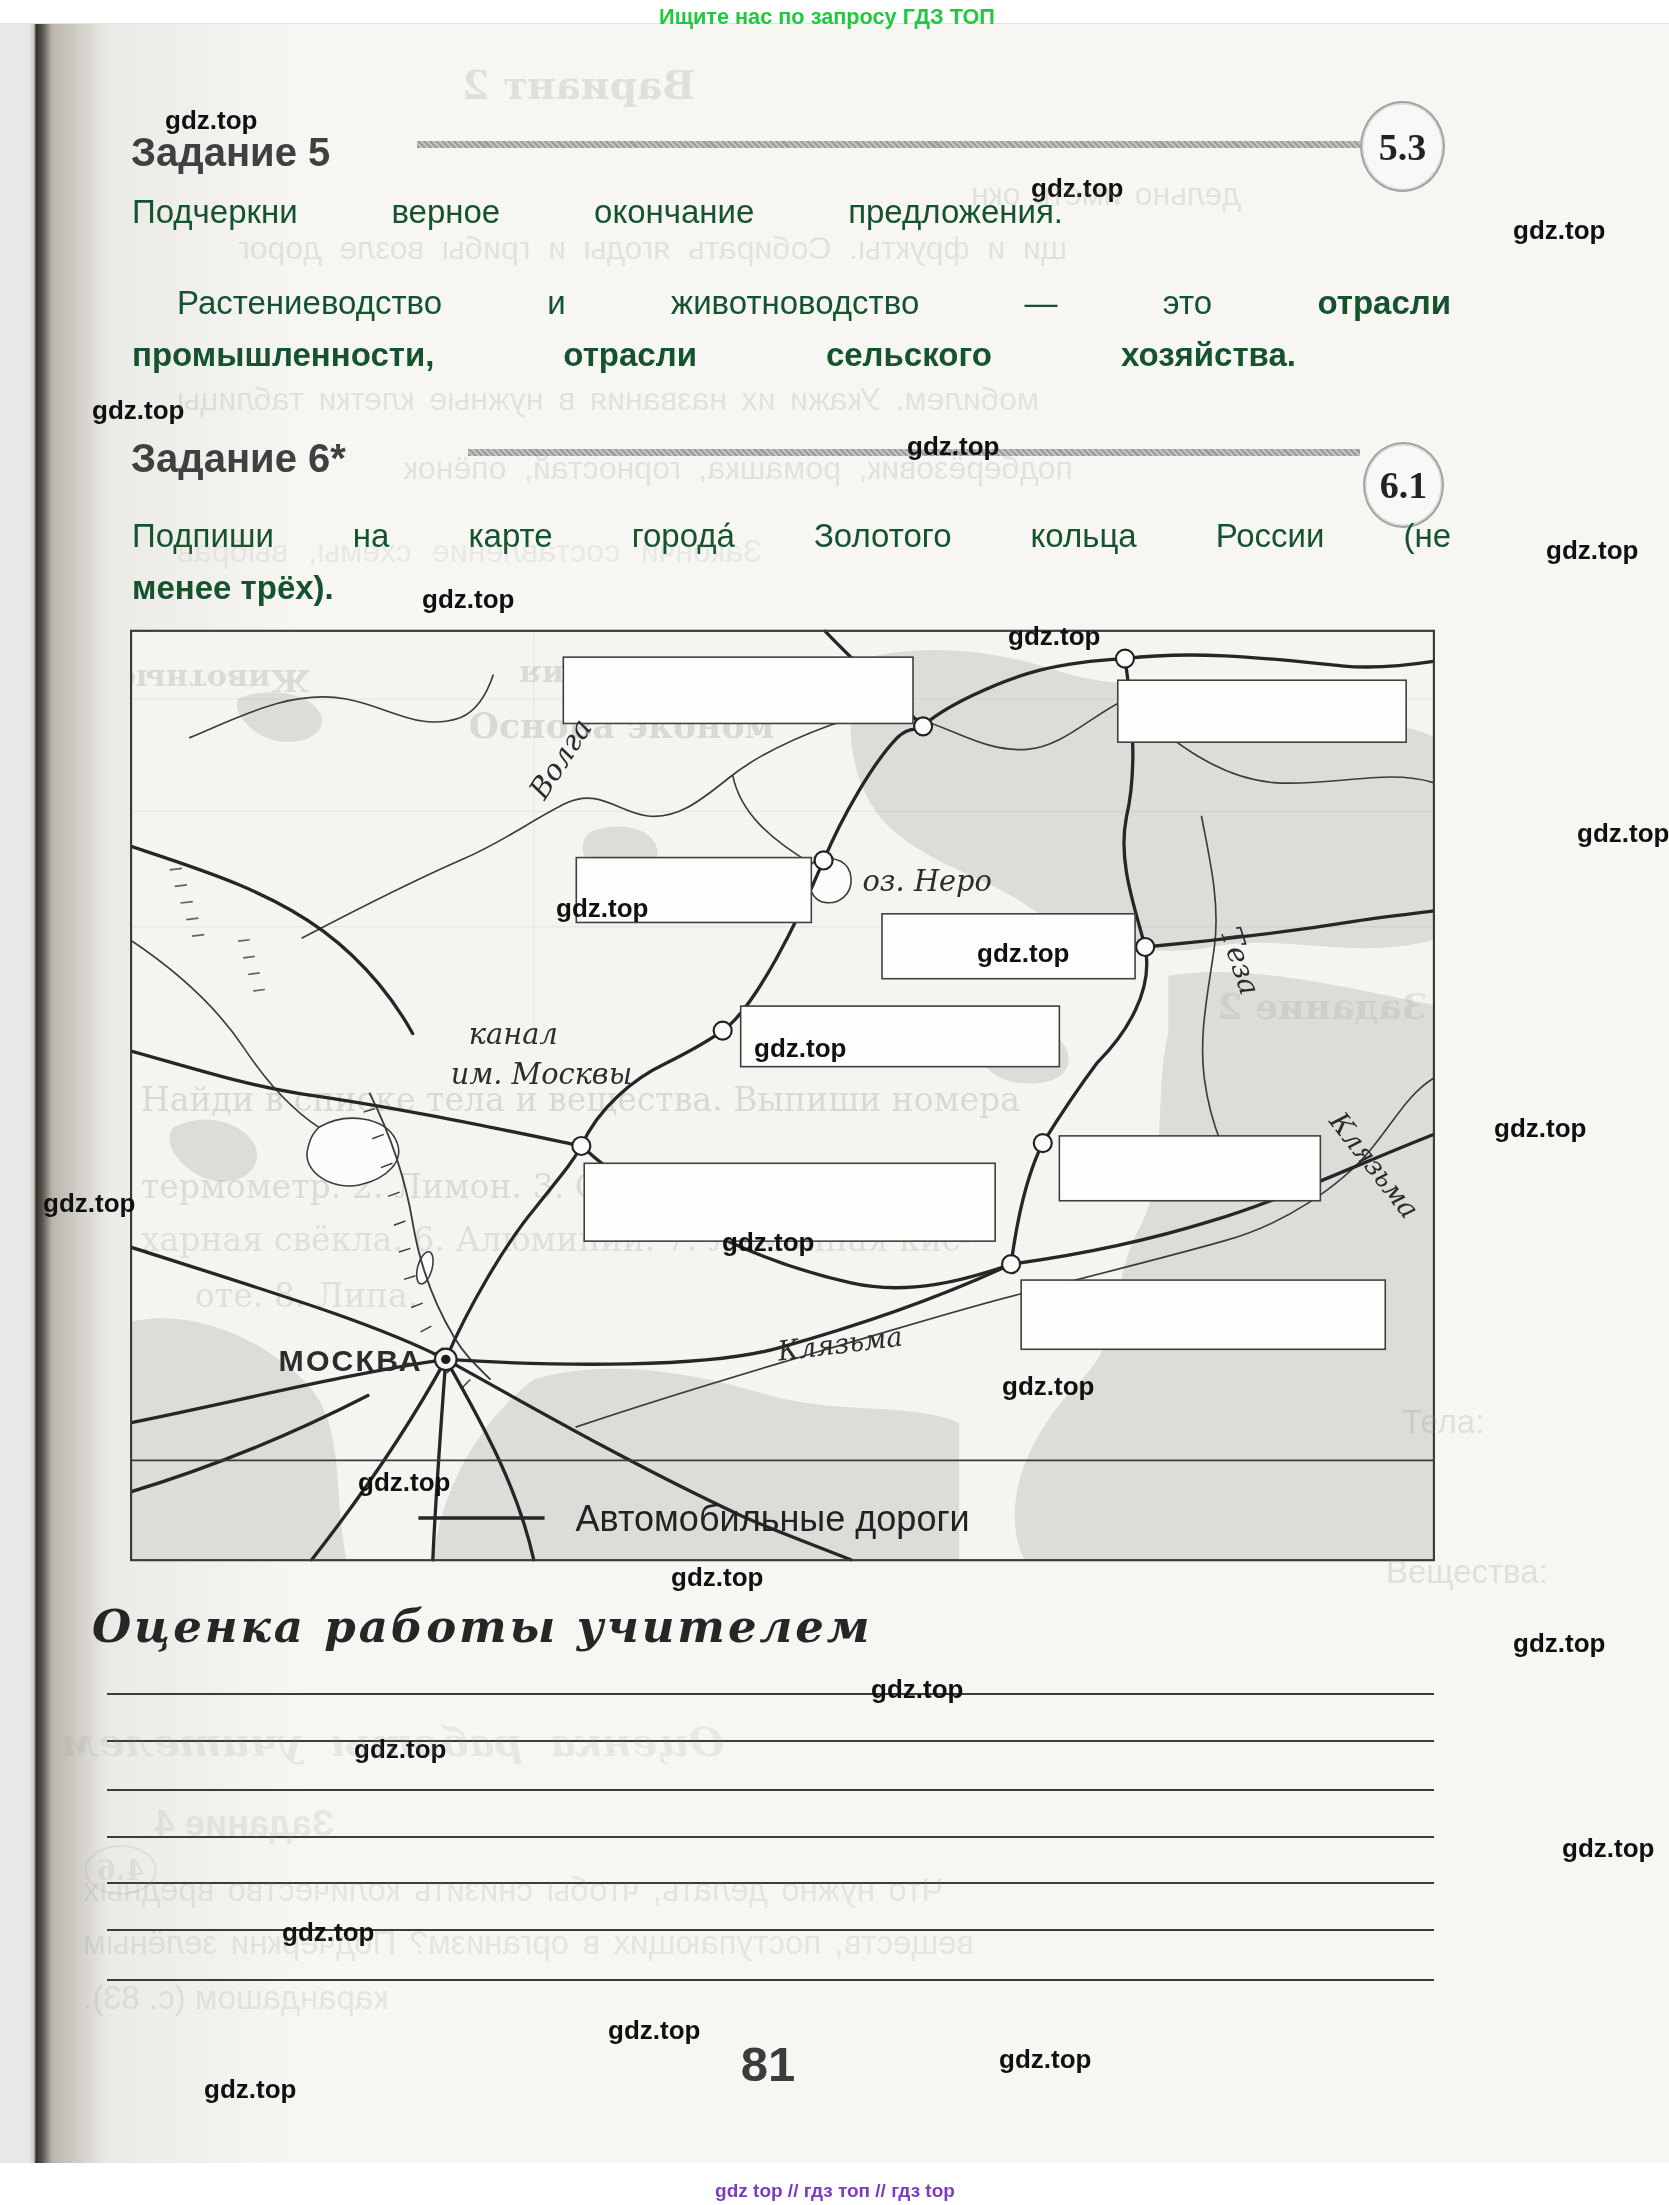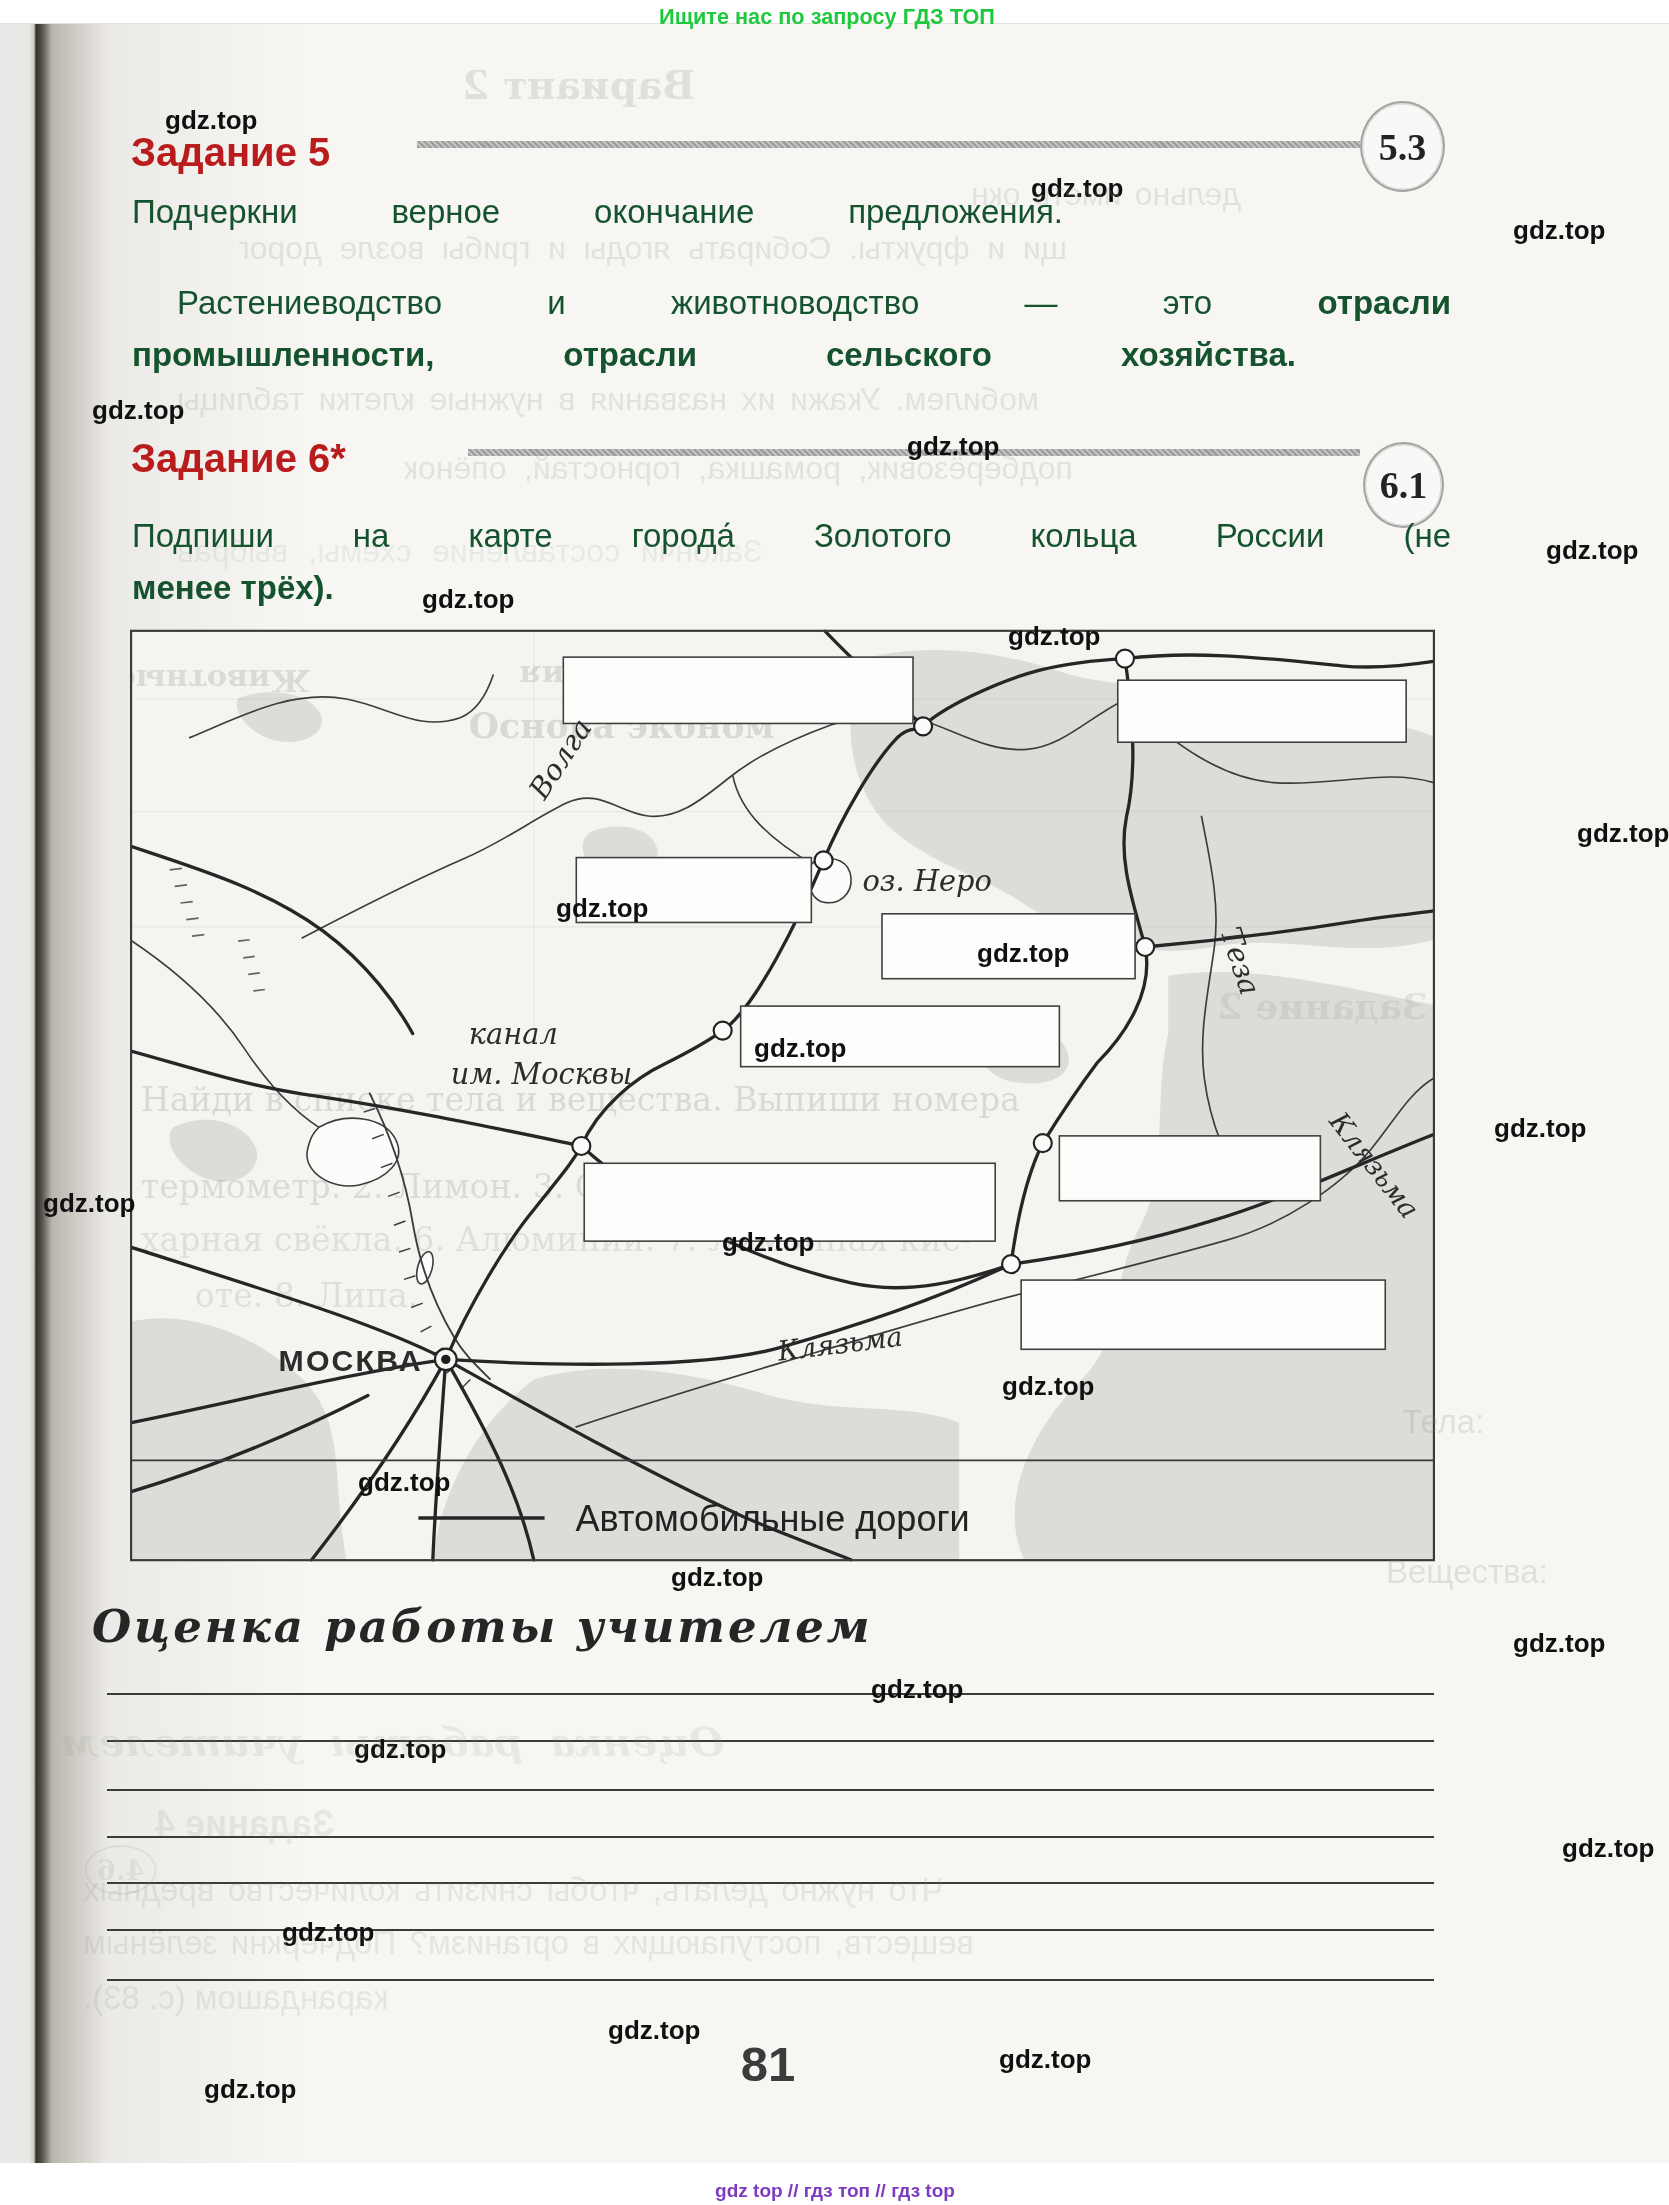--- a/index.html
+++ b/index.html
@@ -4,21 +4,21 @@
 <style>
   html,body{margin:0;padding:0;background:#ffffff;}
   .page{position:relative;width:1670px;height:2205px;background:#ffffff;overflow:hidden;
         font-family:"Liberation Sans",sans-serif;color:#2d2d2d;}
   .scan{position:absolute;left:0;top:24px;width:1670px;height:2139px;
         background:linear-gradient(90deg,#e9e8e6 0px,#e9e8e6 29px,#cdcac4 34px,#35322e 36px,#55524c 42px,#b9b5ae 52px,#eceae6 108px,#f7f6f3 303px,#f7f6f3 1670px);}
   .scan-edge-top{position:absolute;left:0;top:23px;width:1670px;height:1.4px;background:#e3e2df;}
   .promo{position:absolute;top:4.3px;left:0;width:1654px;text-align:center;font-size:21.7px;font-weight:700;color:#1ec93d;}
   .footer{position:absolute;top:2180px;left:0;width:1670px;text-align:center;font-size:19px;font-weight:700;color:#7d3cc0;}
   .wm{position:absolute;font-size:26px;color:#101010;font-weight:700;white-space:nowrap;margin-top:20px;}
-  .task-title{position:absolute;font-size:40px;font-weight:700;color:#b91c1c;white-space:nowrap;}
+  .task-title{position:absolute;font-size:40px;font-weight:700;color:#404040;white-space:nowrap;}
   .bar{position:absolute;height:7.2px;background:repeating-linear-gradient(45deg,#9d9d9d 0 2.2px,#c2c2c2 2.2px 4.3px);}
   .badge{position:absolute;border:2.2px solid #a2a2a2;border-radius:50%;background:#f8f8f6;
          box-shadow:inset 0 0 0 1.4px #d8d8d5;display:flex;align-items:center;justify-content:center;
          font-family:"Liberation Serif",serif;font-weight:700;font-size:38px;color:#232323;}
   .body-line{position:absolute;font-size:33px;color:#14532d;text-align:justify;text-align-last:justify;white-space:normal;box-sizing:border-box;}
   .plain{text-align:left;text-align-last:left;}
   .rule{position:absolute;left:107px;width:1327px;height:2.2px;background:#3b3b3b;}
   .teacher-head{position:absolute;left:92px;top:1600px;font-family:"DejaVu Serif","Liberation Serif",serif;
                 font-style:italic;font-weight:700;font-size:45px;color:#262626;letter-spacing:2.9px;white-space:nowrap;}
   .pagenum{position:absolute;left:696px;top:2036px;width:144px;text-align:center;font-size:49px;font-weight:700;color:#3c3c3c;}

